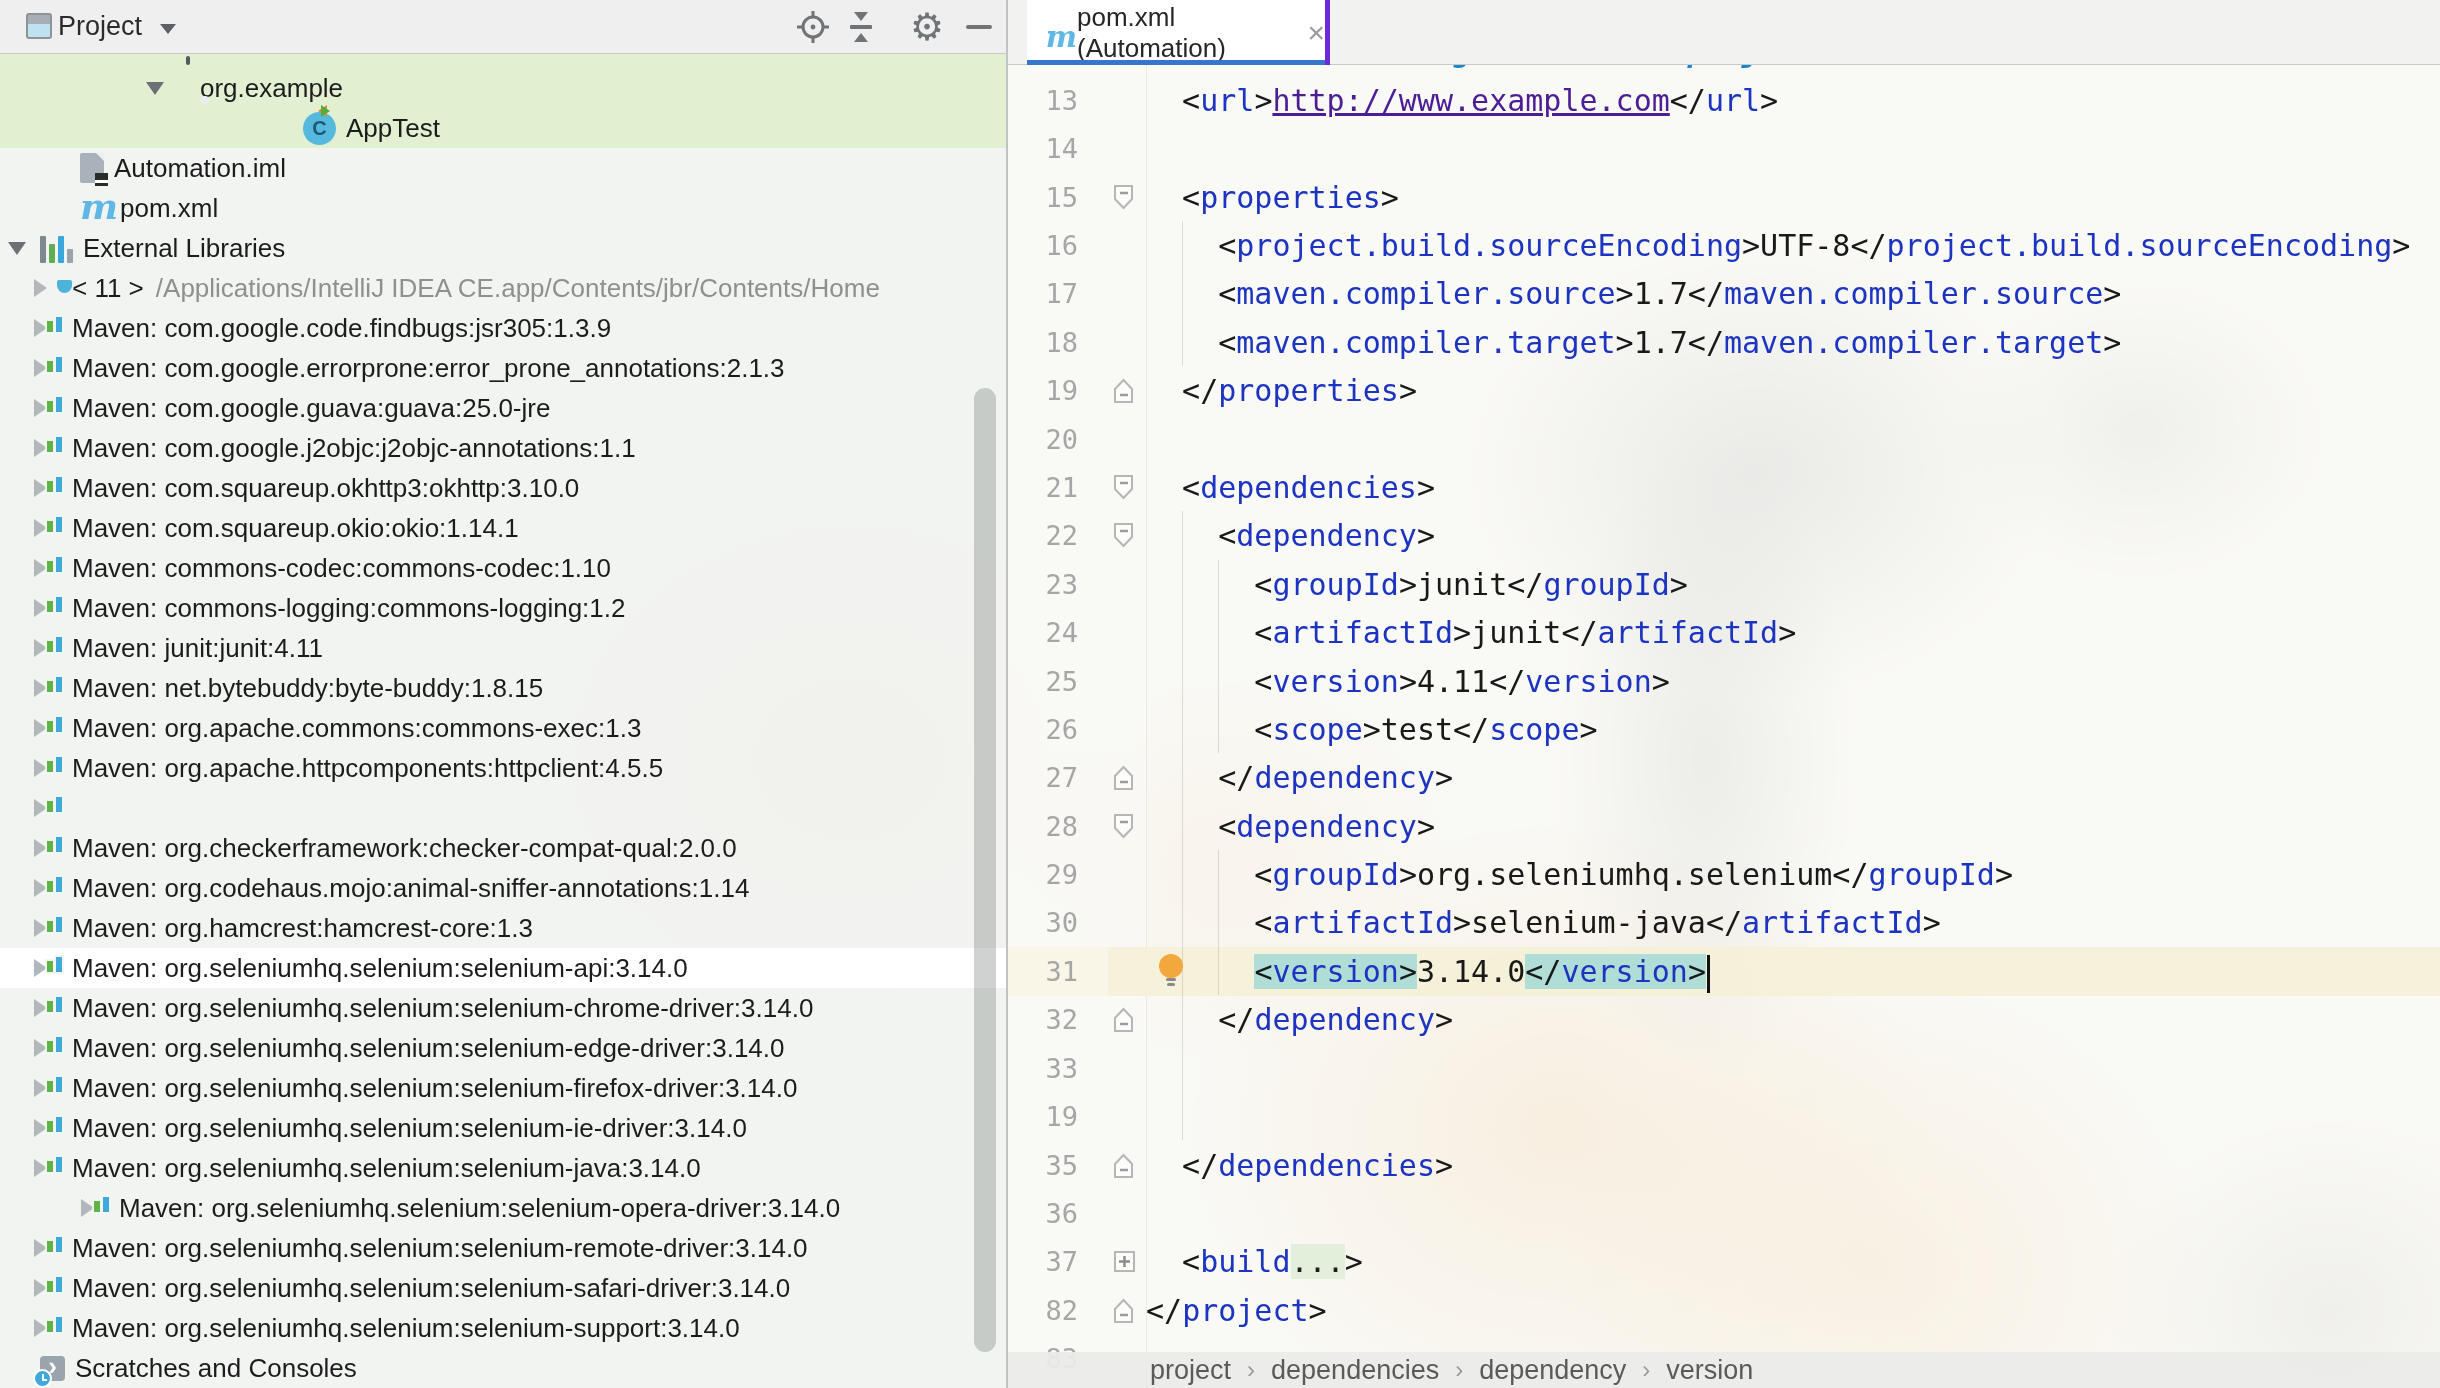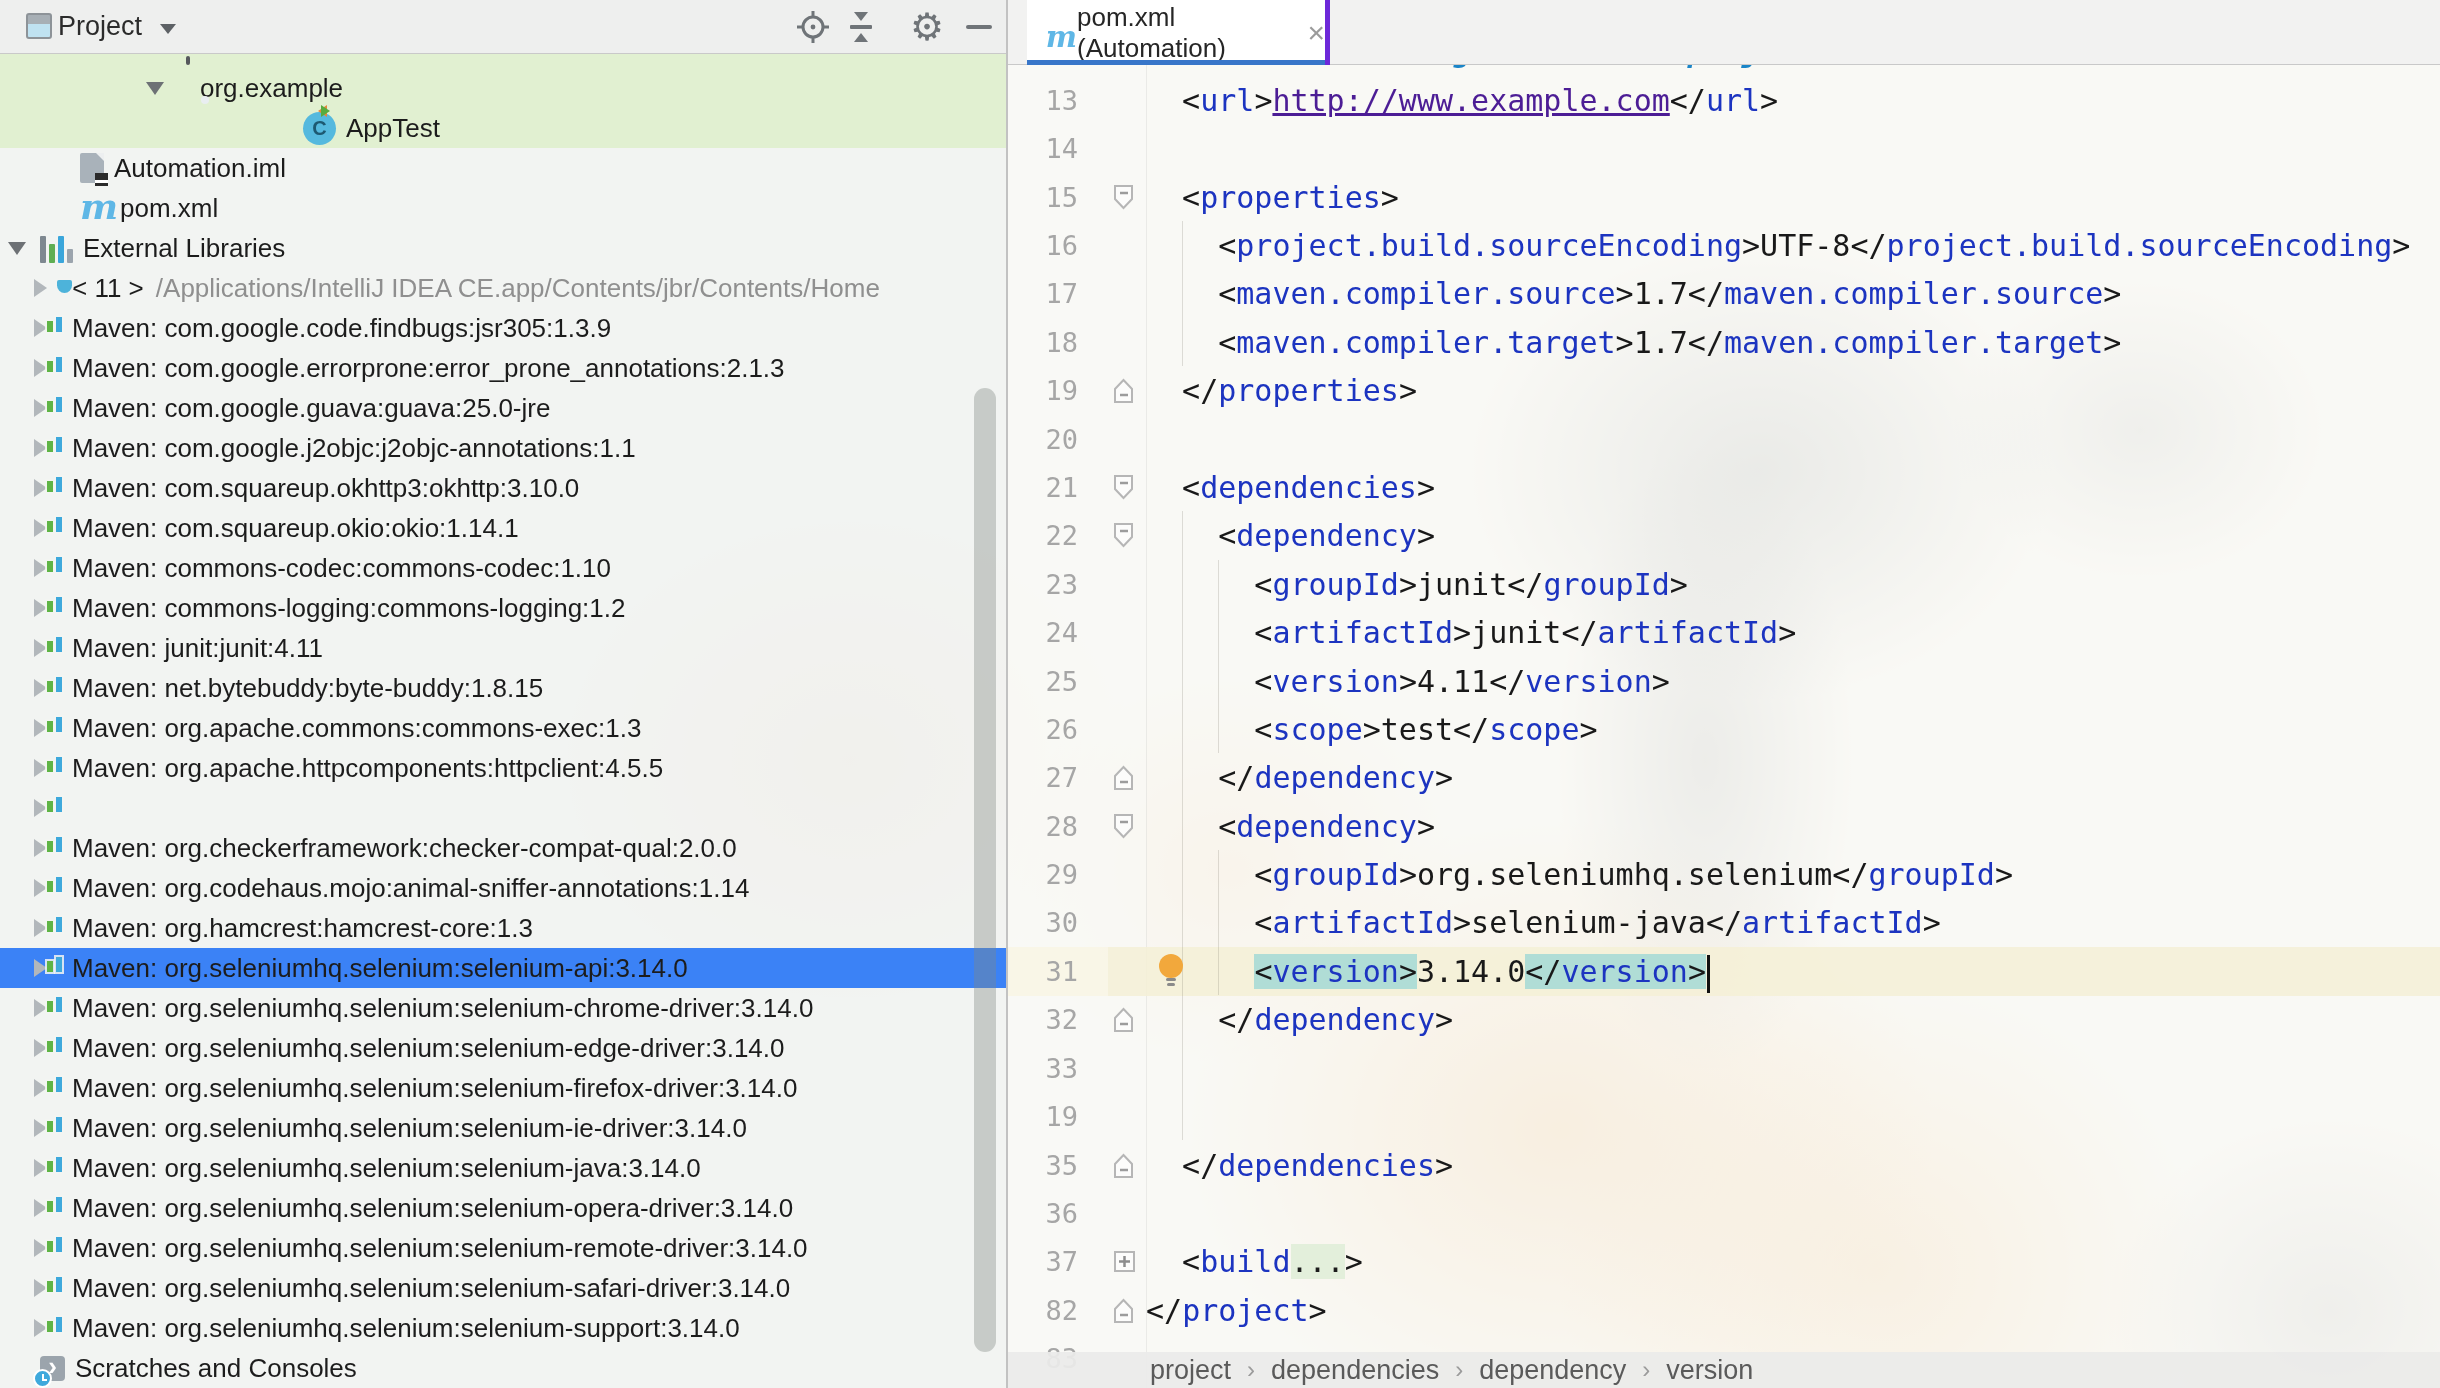--- a/index.html
+++ b/index.html
@@ -32,21 +32,21 @@
   .collapse{position:relative;width:24px;height:30px;}
   .collapse i{position:absolute;left:4px;width:0;height:0;border:7px solid transparent;}
   .collapse .t{top:0;border-top:9px solid #6f7478;}
   .collapse .b{bottom:0;border-bottom:9px solid #6f7478;}
   .collapse .m{position:absolute;top:13px;left:0;width:22px;height:4px;background:#6f7478;border-radius:1px;}
   
   #tree{position:absolute;left:0;top:54px;right:0;bottom:0;overflow:hidden;}
   #green-block{position:absolute;left:0;top:0;width:1008px;height:94px;background:rgba(223,239,206,.92);}
   #green-sliver-mark{position:absolute;left:186px;top:2px;width:4px;height:9px;background:#55585c;border-radius:2px;}
   .row{position:absolute;left:0;width:1008px;height:40px;display:flex;align-items:center;font-size:26px;white-space:nowrap;}
-  .row.selected{background:#3b82f6;}
+  .row.selected{background:#ffffff;}
   .row .lbl{margin-left:10px;}
   .row .sub{margin-left:12px;color:#8f8f8f;}
   .arr{width:0;height:0;border-style:solid;flex:none;}
   .arr.r{border-width:9px 0 9px 13px;border-color:transparent transparent transparent #b2b7bb;}
   .arr.d{border-width:13px 9px 0 9px;border-color:#6d7175 transparent transparent transparent;}
   
   .ic{position:relative;flex:none;}
   .ic.pkg::after{content:"";position:absolute;left:11px;top:8px;width:8px;height:8px;background:#e9eef1;border-radius:50%;}
   .ic.jdk::after{content:"";position:absolute;left:-5px;bottom:-5px;width:15px;height:13px;background:#4db3da;
       border-radius:2px 2px 8px 8px;box-shadow:0 0 0 2px rgba(243,244,242,.9);}
@@ -355,21 +355,21 @@
           <span class="lbl">Maven: org.seleniumhq.selenium:selenium-ie-driver:3.14.0</span>
         </div>
         <div class="row" style="top: 1094px;">
           <span class="arr r" style="margin-left: 34px;"></span>
           <span class="ic mvnlib" style="margin-left: 15px;">
             <span class="bar1"></span>
             <span class="bar2"></span>
           </span>
           <span class="lbl">Maven: org.seleniumhq.selenium:selenium-java:3.14.0</span>
         </div>
-        <div class="row" style="top: 1134px;">
+        <div class="row" style="top: 1134px; padding-left: 47px;">
           <span class="arr r" style="margin-left: 34px;"></span>
           <span class="ic mvnlib" style="margin-left: 15px;">
             <span class="bar1"></span>
             <span class="bar2"></span>
           </span>
           <span class="lbl">Maven: org.seleniumhq.selenium:selenium-opera-driver:3.14.0</span>
         </div>
         <div class="row" style="top: 1174px;">
           <span class="arr r" style="margin-left: 34px;"></span>
           <span class="ic mvnlib" style="margin-left: 15px;">

